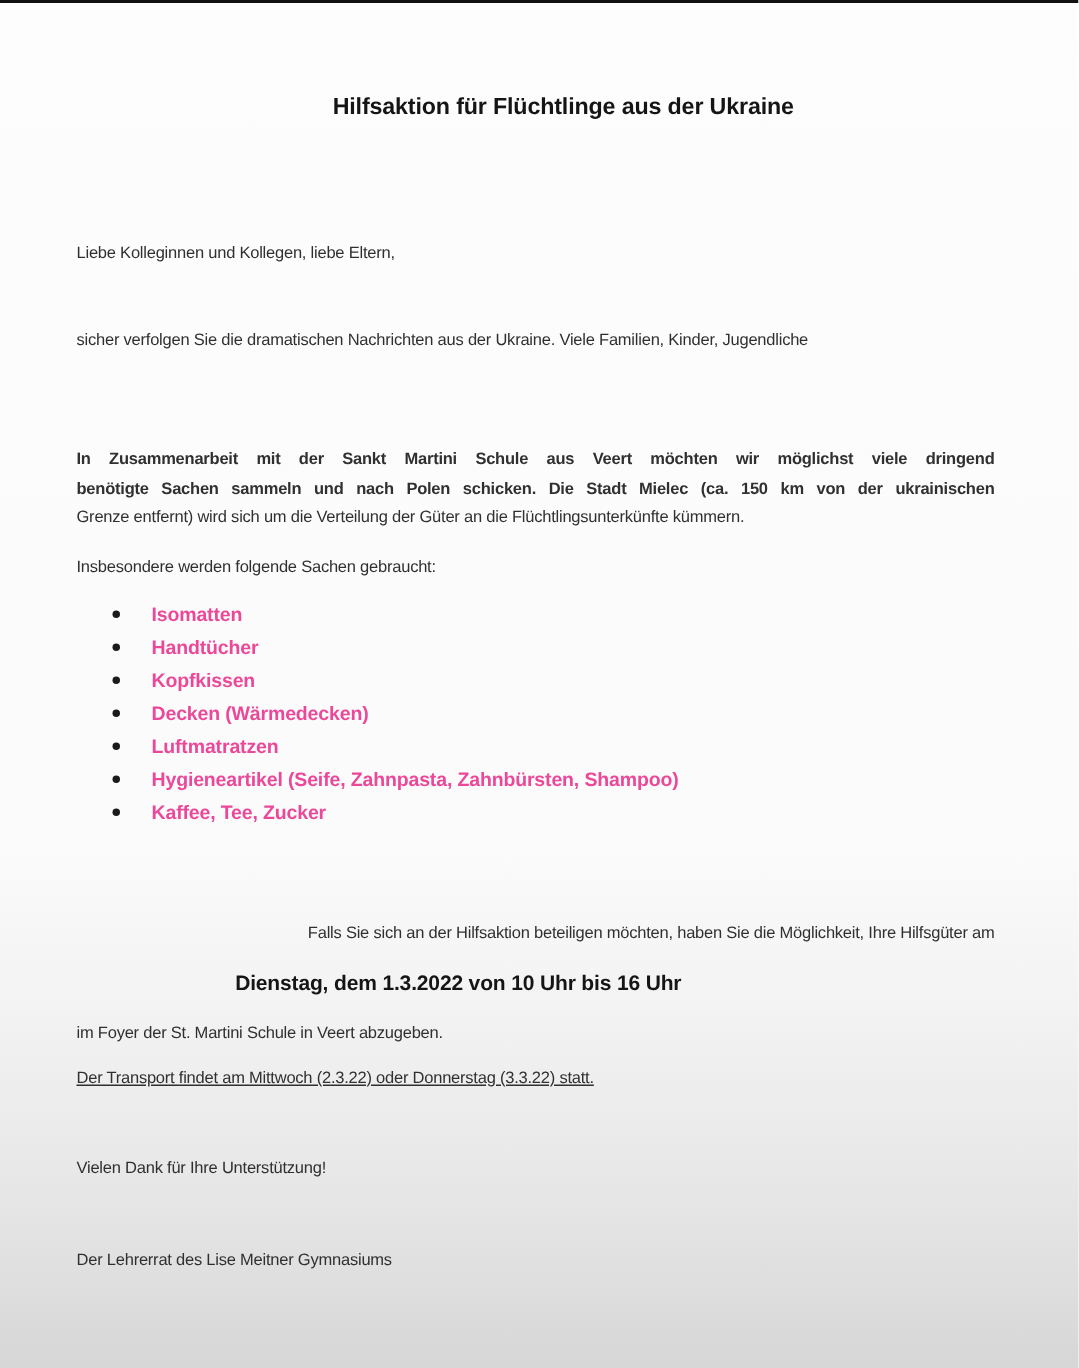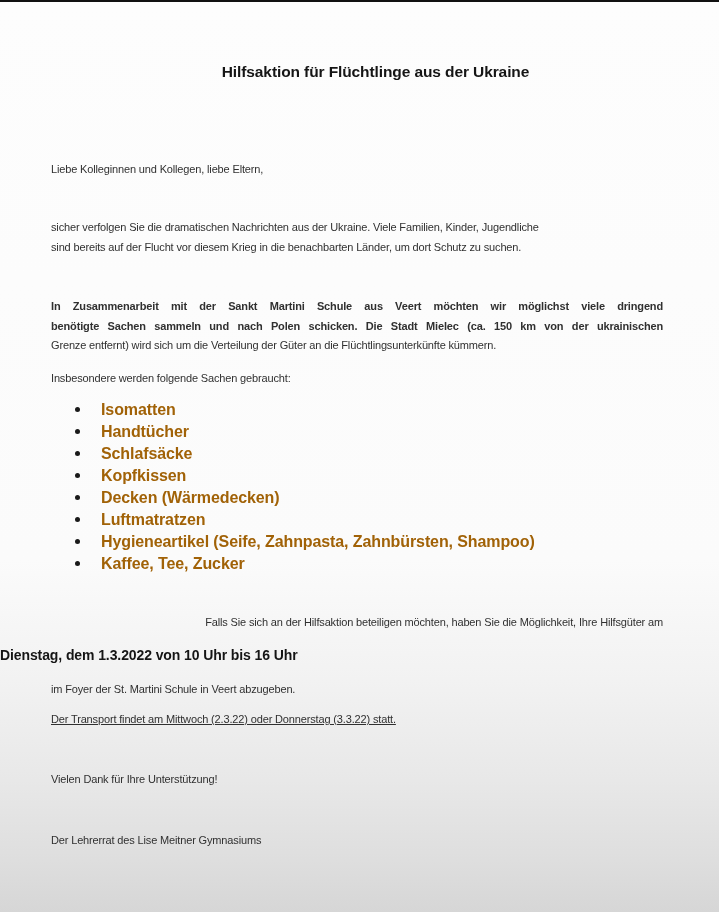--- a/index.html
+++ b/index.html
@@ -70,41 +70,41 @@
       position: absolute;
       left: 74px;
       top: 399px;
       margin: 0;
       padding: 0;
       list-style: none;
     }
     .items li {
       position: relative;
       padding-left: 27px;
-      font-size: 16px;
+      font-size: 13px;
       font-weight: bold;
       line-height: 22px;
-      color: #a16207;
+      color: #ec4899;
       letter-spacing: -0.1px;
     }
     .items li .bullet {
       position: absolute;
       left: 1px;
       top: 8px;
       width: 5px;
       height: 5px;
       border-radius: 50%;
       background: #1a1a1a;
     }
     .falls { top: 613px; text-align: right; }
     .date {
       position: absolute;
       left: 0; width: 611px;
       top: 647px;
-      text-align: left;
+      text-align: center;
       font-weight: bold;
       font-size: 14px;
       color: #151515;
       letter-spacing: -0.1px;
     }
     .foyer { top: 680px; }
     .transport { top: 710px; text-decoration: underline; }
     .thanks { top: 770px; }
     .signature { top: 831px; }
   </style>
@@ -114,35 +114,33 @@
 <div class="top-bar"></div>
 
 <div class="doc">
 
   <div class="title">Hilfsaktion für Flüchtlinge aus der Ukraine</div>
 
   <div class="p greeting">Liebe Kolleginnen und Kollegen, liebe Eltern,</div>
 
   <div class="p para1">
     <span class="line">sicher verfolgen Sie die dramatischen Nachrichten aus der Ukraine. Viele Familien, Kinder, Jugendliche</span>
-    <span class="line">sind bereits auf der Flucht vor diesem Krieg in die benachbarten Länder, um dort Schutz zu suchen.</span>
   </div>
 
   <div class="p para2">
     <span class="jline">In Zusammenarbeit mit der Sankt Martini Schule aus Veert möchten wir möglichst viele dringend</span>
     <span class="jline">benötigte Sachen sammeln und nach Polen schicken. Die Stadt Mielec (ca. 150 km von der ukrainischen</span>
     <span class="line">Grenze entfernt) wird sich um die Verteilung der Güter an die Flüchtlingsunterkünfte kümmern.</span>
   </div>
 
   <div class="p needs-intro">Insbesondere werden folgende Sachen gebraucht:</div>
 
   <ul class="items">
     <li><span class="bullet"></span><span>Isomatten</span></li>
     <li><span class="bullet"></span><span>Handtücher</span></li>
-    <li><span class="bullet"></span><span>Schlafsäcke</span></li>
     <li><span class="bullet"></span><span>Kopfkissen</span></li>
     <li><span class="bullet"></span><span>Decken (Wärmedecken)</span></li>
     <li><span class="bullet"></span><span>Luftmatratzen</span></li>
     <li><span class="bullet"></span><span>Hygieneartikel (Seife, Zahnpasta, Zahnbürsten, Shampoo)</span></li>
     <li><span class="bullet"></span><span>Kaffee, Tee, Zucker</span></li>
   </ul>
 
   <div class="p falls">Falls Sie sich an der Hilfsaktion beteiligen möchten, haben Sie die Möglichkeit, Ihre Hilfsgüter am</div>
 
   <div class="date">Dienstag, dem 1.3.2022 von 10 Uhr bis 16 Uhr</div>

